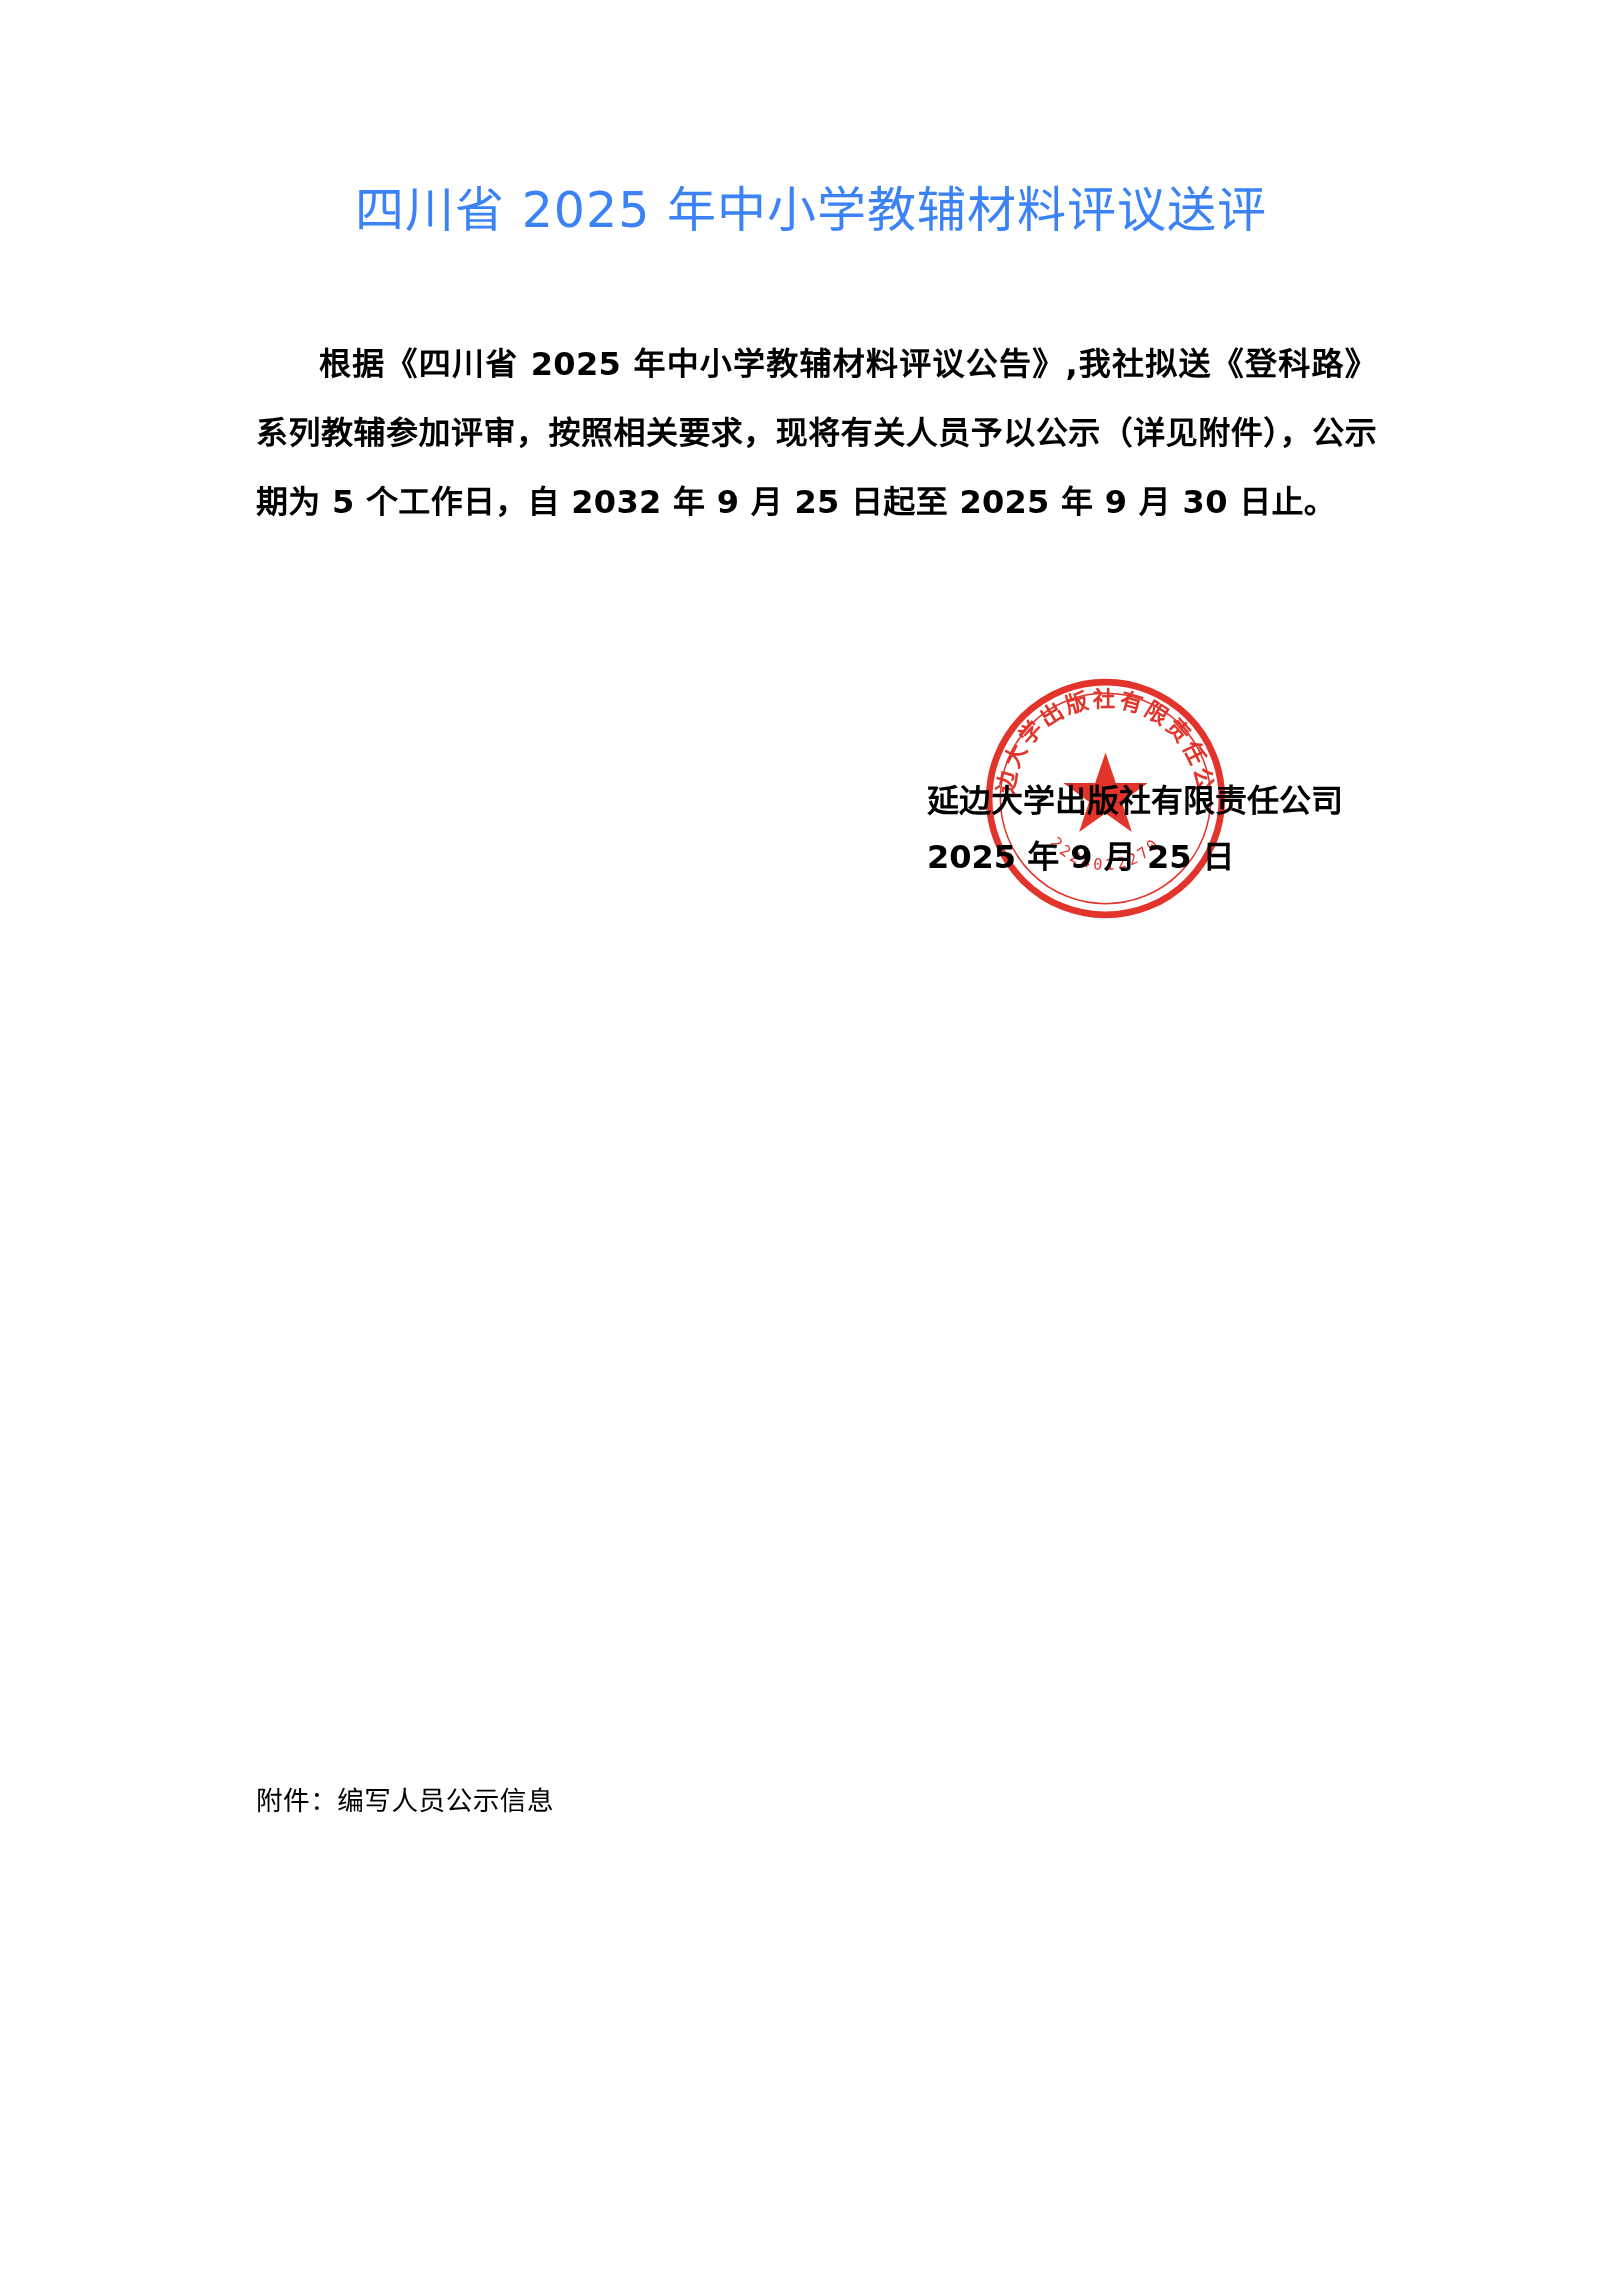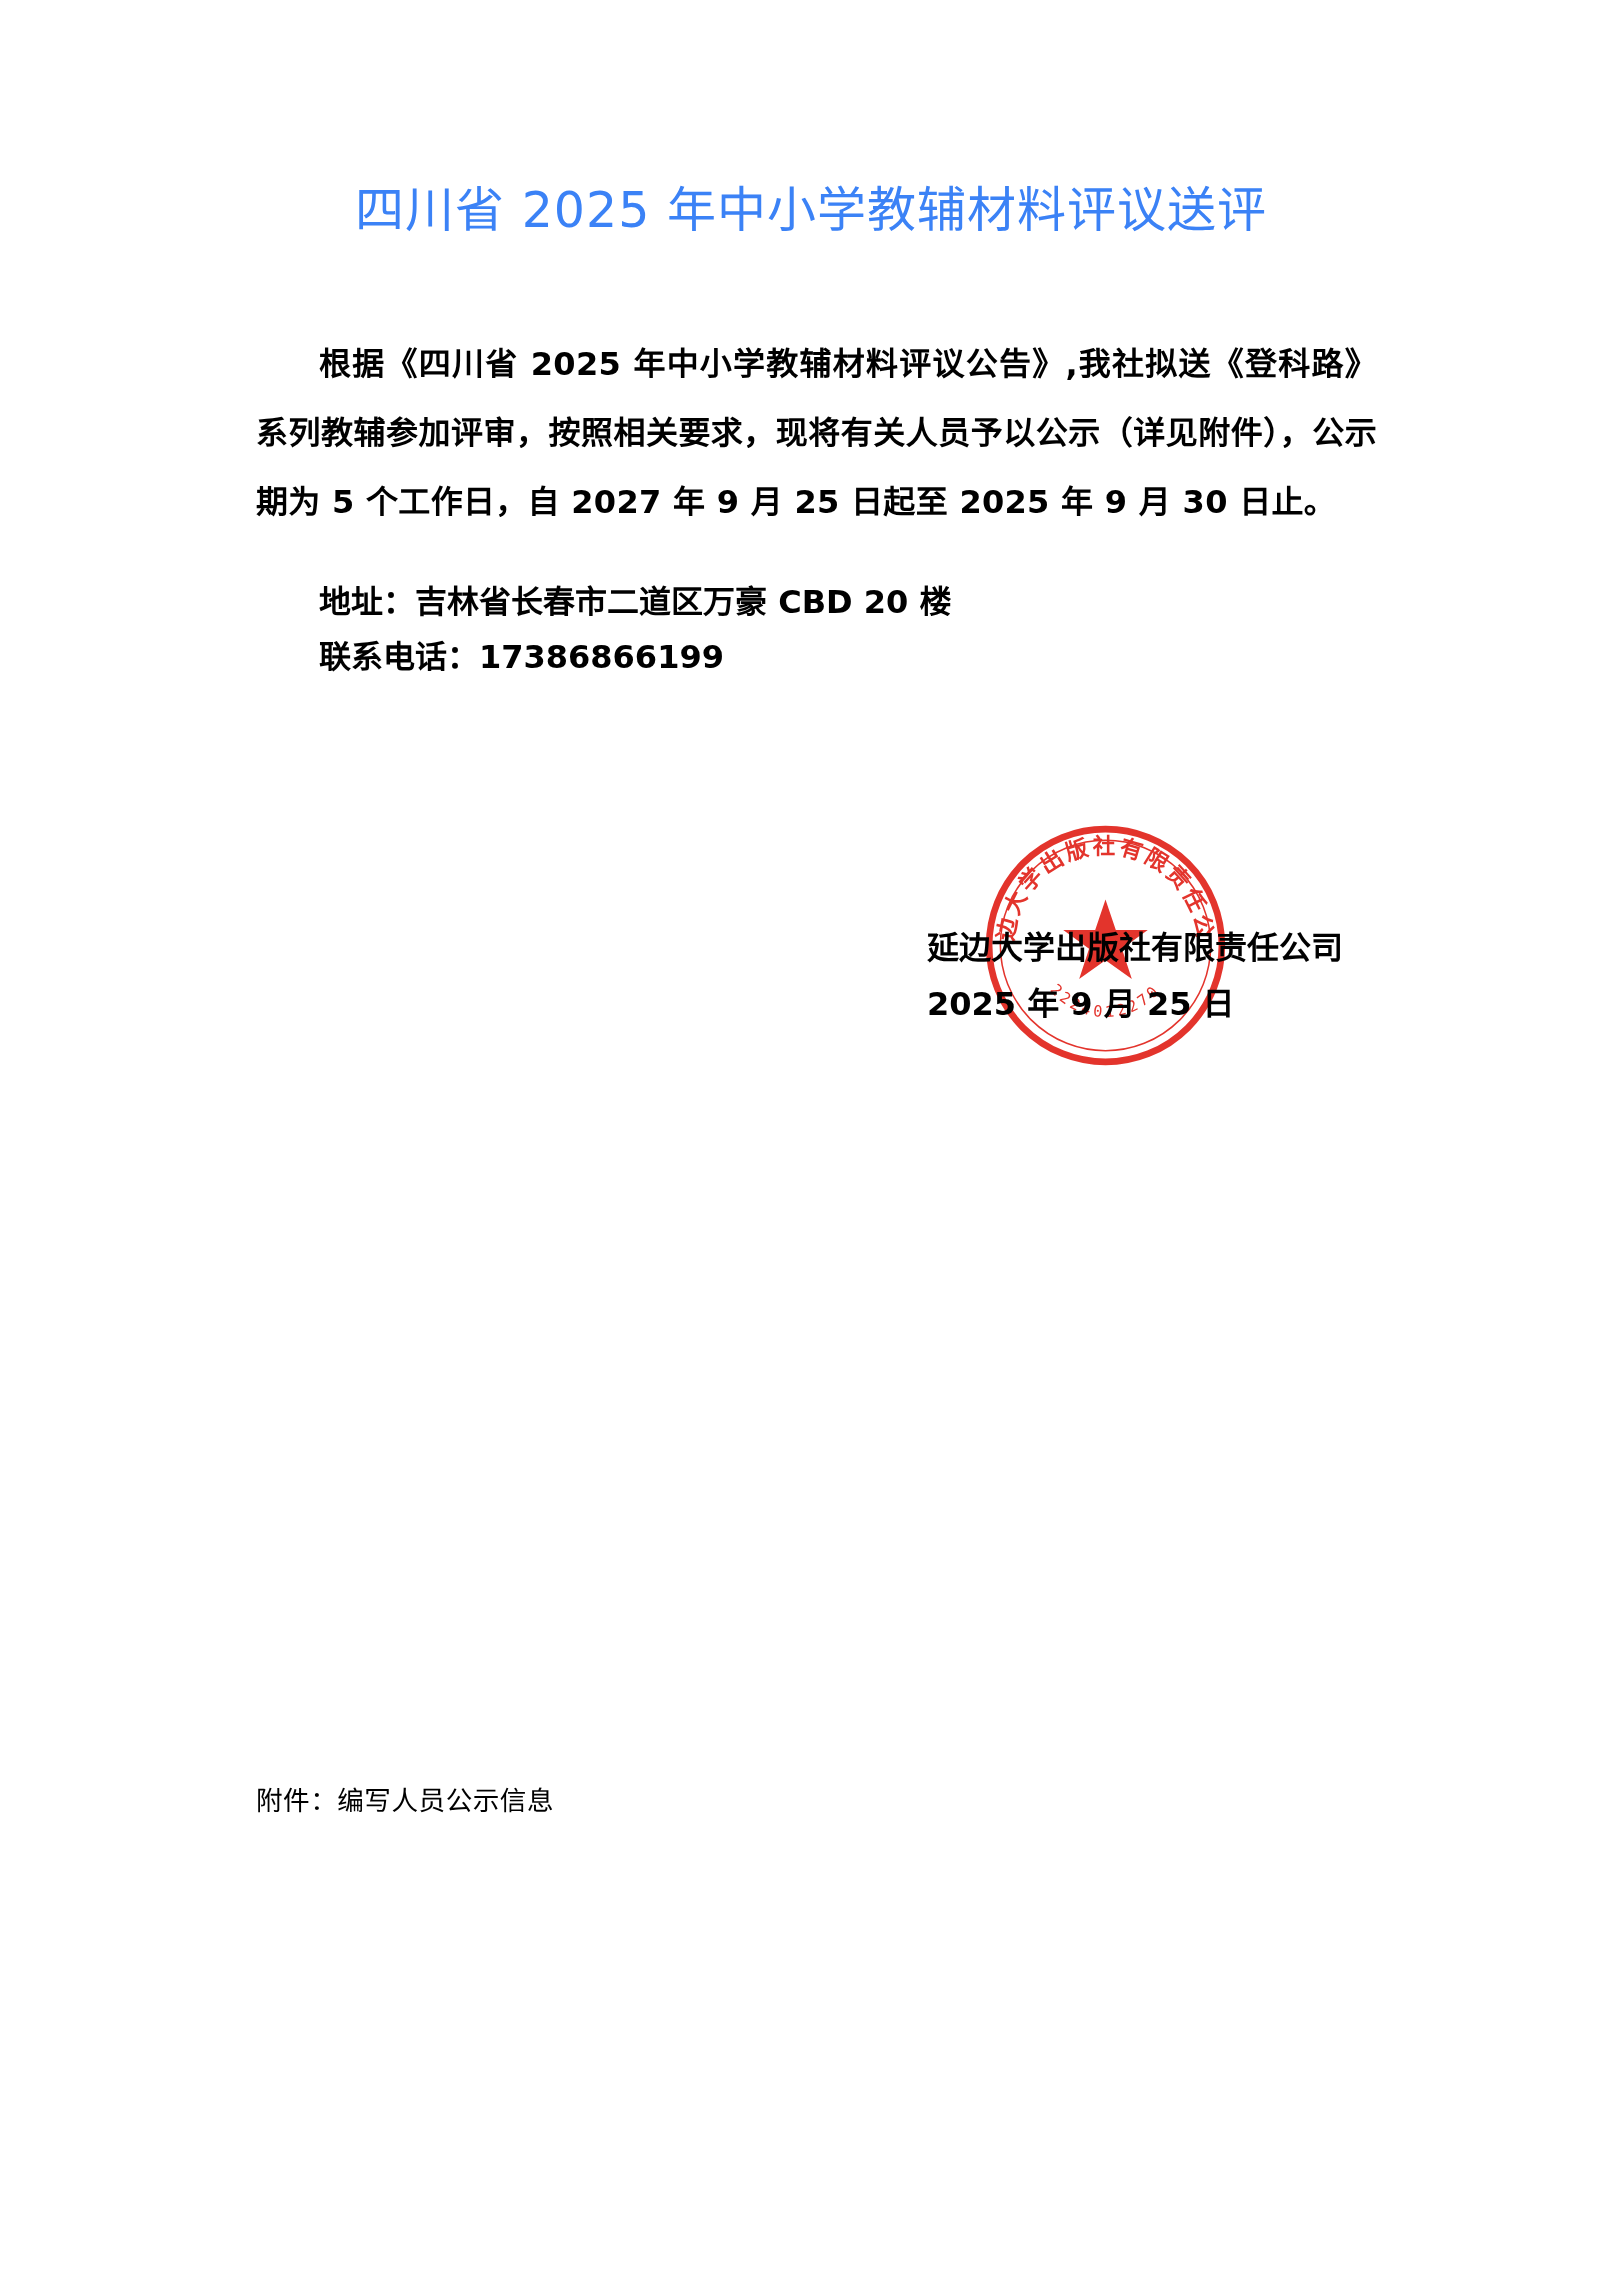--- a/index.html
+++ b/index.html
@@ -112,27 +112,23 @@
 </head>
 <body>
 
 <div class="page">
 
   <div class="title-block">
     <div class="title-line">四川省 2025 年中小学教辅材料评议送评</div>
   </div>
 
   <div class="body-block">
-    <p class="para indent">根据《四川省 2025 年中小学教辅材料评议公告》,我社拟送《登科路》系列教辅参加评审，按照相关要求，现将有关人员予以公示（详见附件），公示期为 5 个工作日，自 2027 年 9 月 25 日起至 2025 年 9 月 30 日止。</p>
+    <p class="para indent">根据《四川省 2025 年中小学教辅材料评议公告》,我社拟送《登科路》系列教辅参加评审，按照相关要求，现将有关人员予以公示（详见附件），公示期为 5 个工作日，自 2032 年 9 月 25 日起至 2025 年 9 月 30 日止。</p>
   </div>
 
-  <div class="contact-block">
-    <div class="contact-line">地址：吉林省长春市二道区万豪 CBD 20 楼</div>
-    <div class="contact-line">联系电话：17386866199</div>
-  </div>
 
   <div class="sign-area">
 
     <div class="seal">
       <svg viewBox="0 0 480 480" xmlns="http://www.w3.org/2000/svg">
         <defs>
           <path id="arcTop" d="M 60 240 A 180 180 0 0 1 420 240" fill="none"></path>
           <path id="arcBottom" d="M 100 240 A 140 140 0 0 0 380 240" fill="none"></path>
         </defs>
         <circle cx="240" cy="240" r="228" fill="none" stroke="#e1231b" stroke-width="13"></circle>

